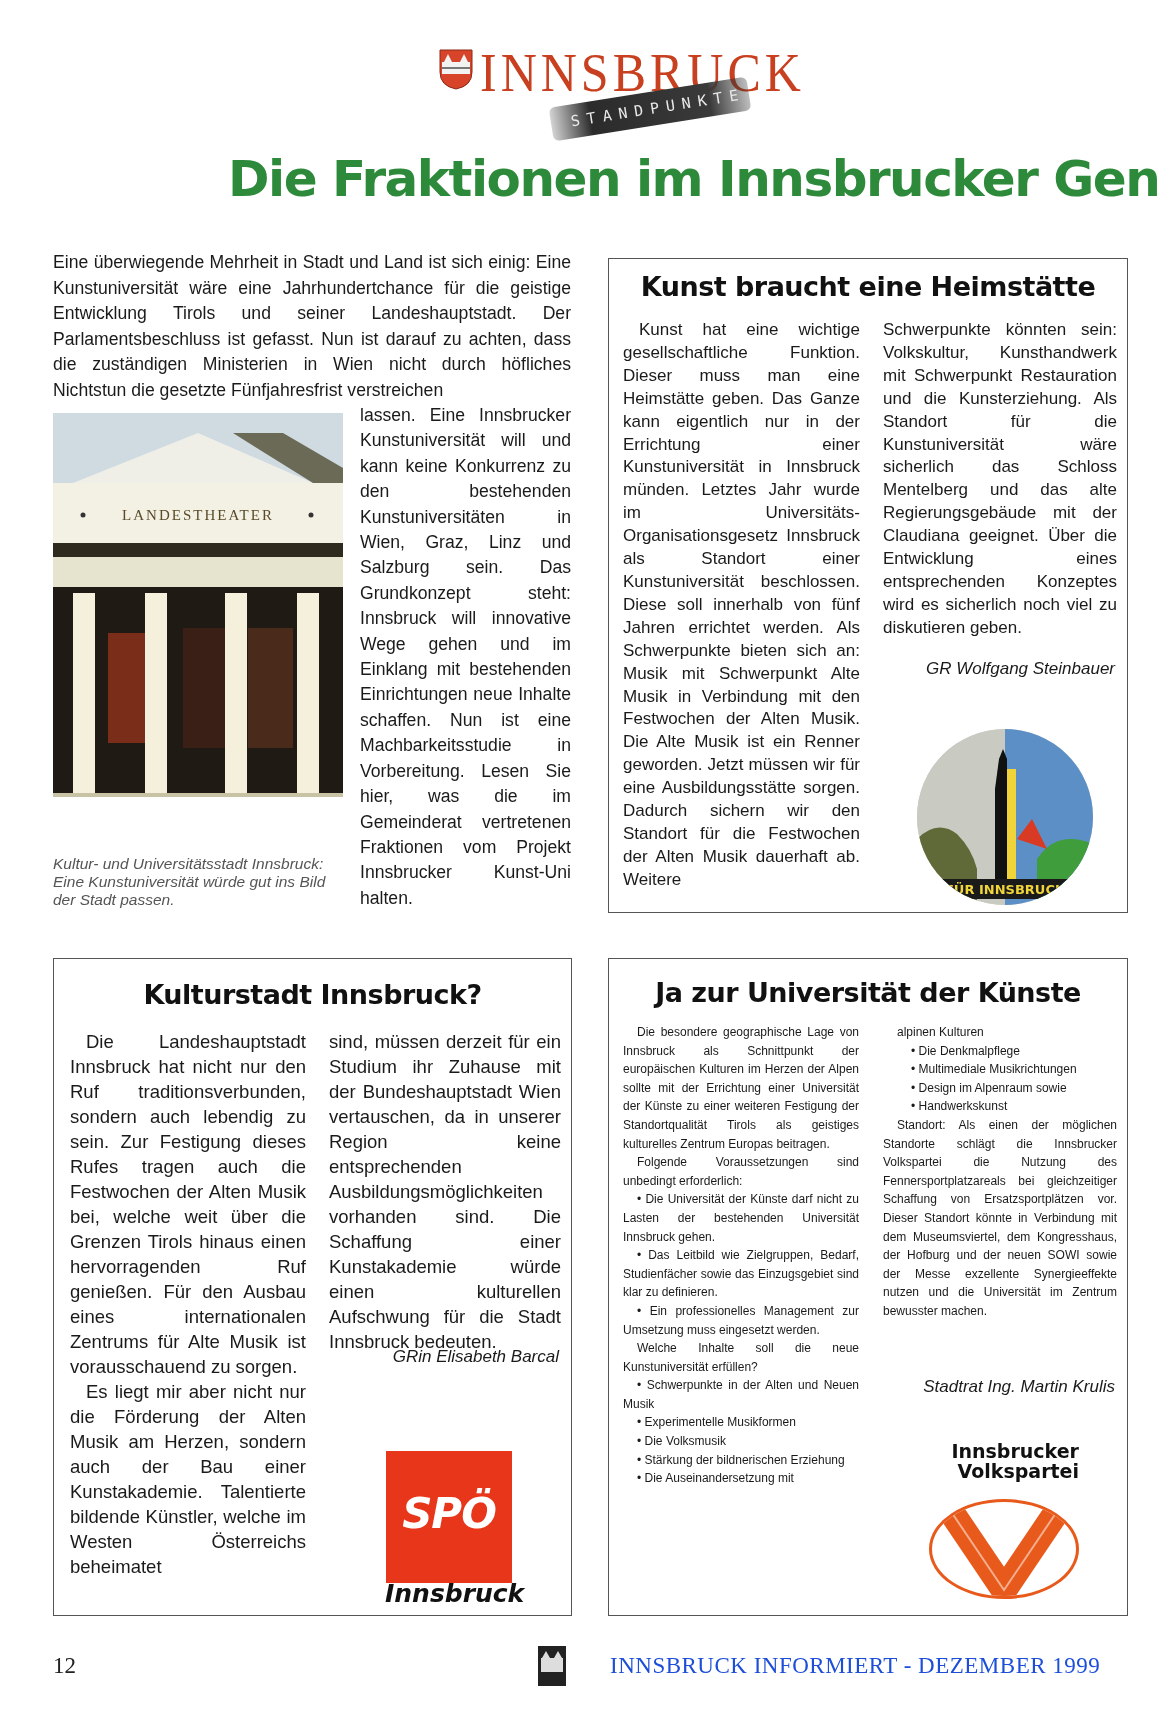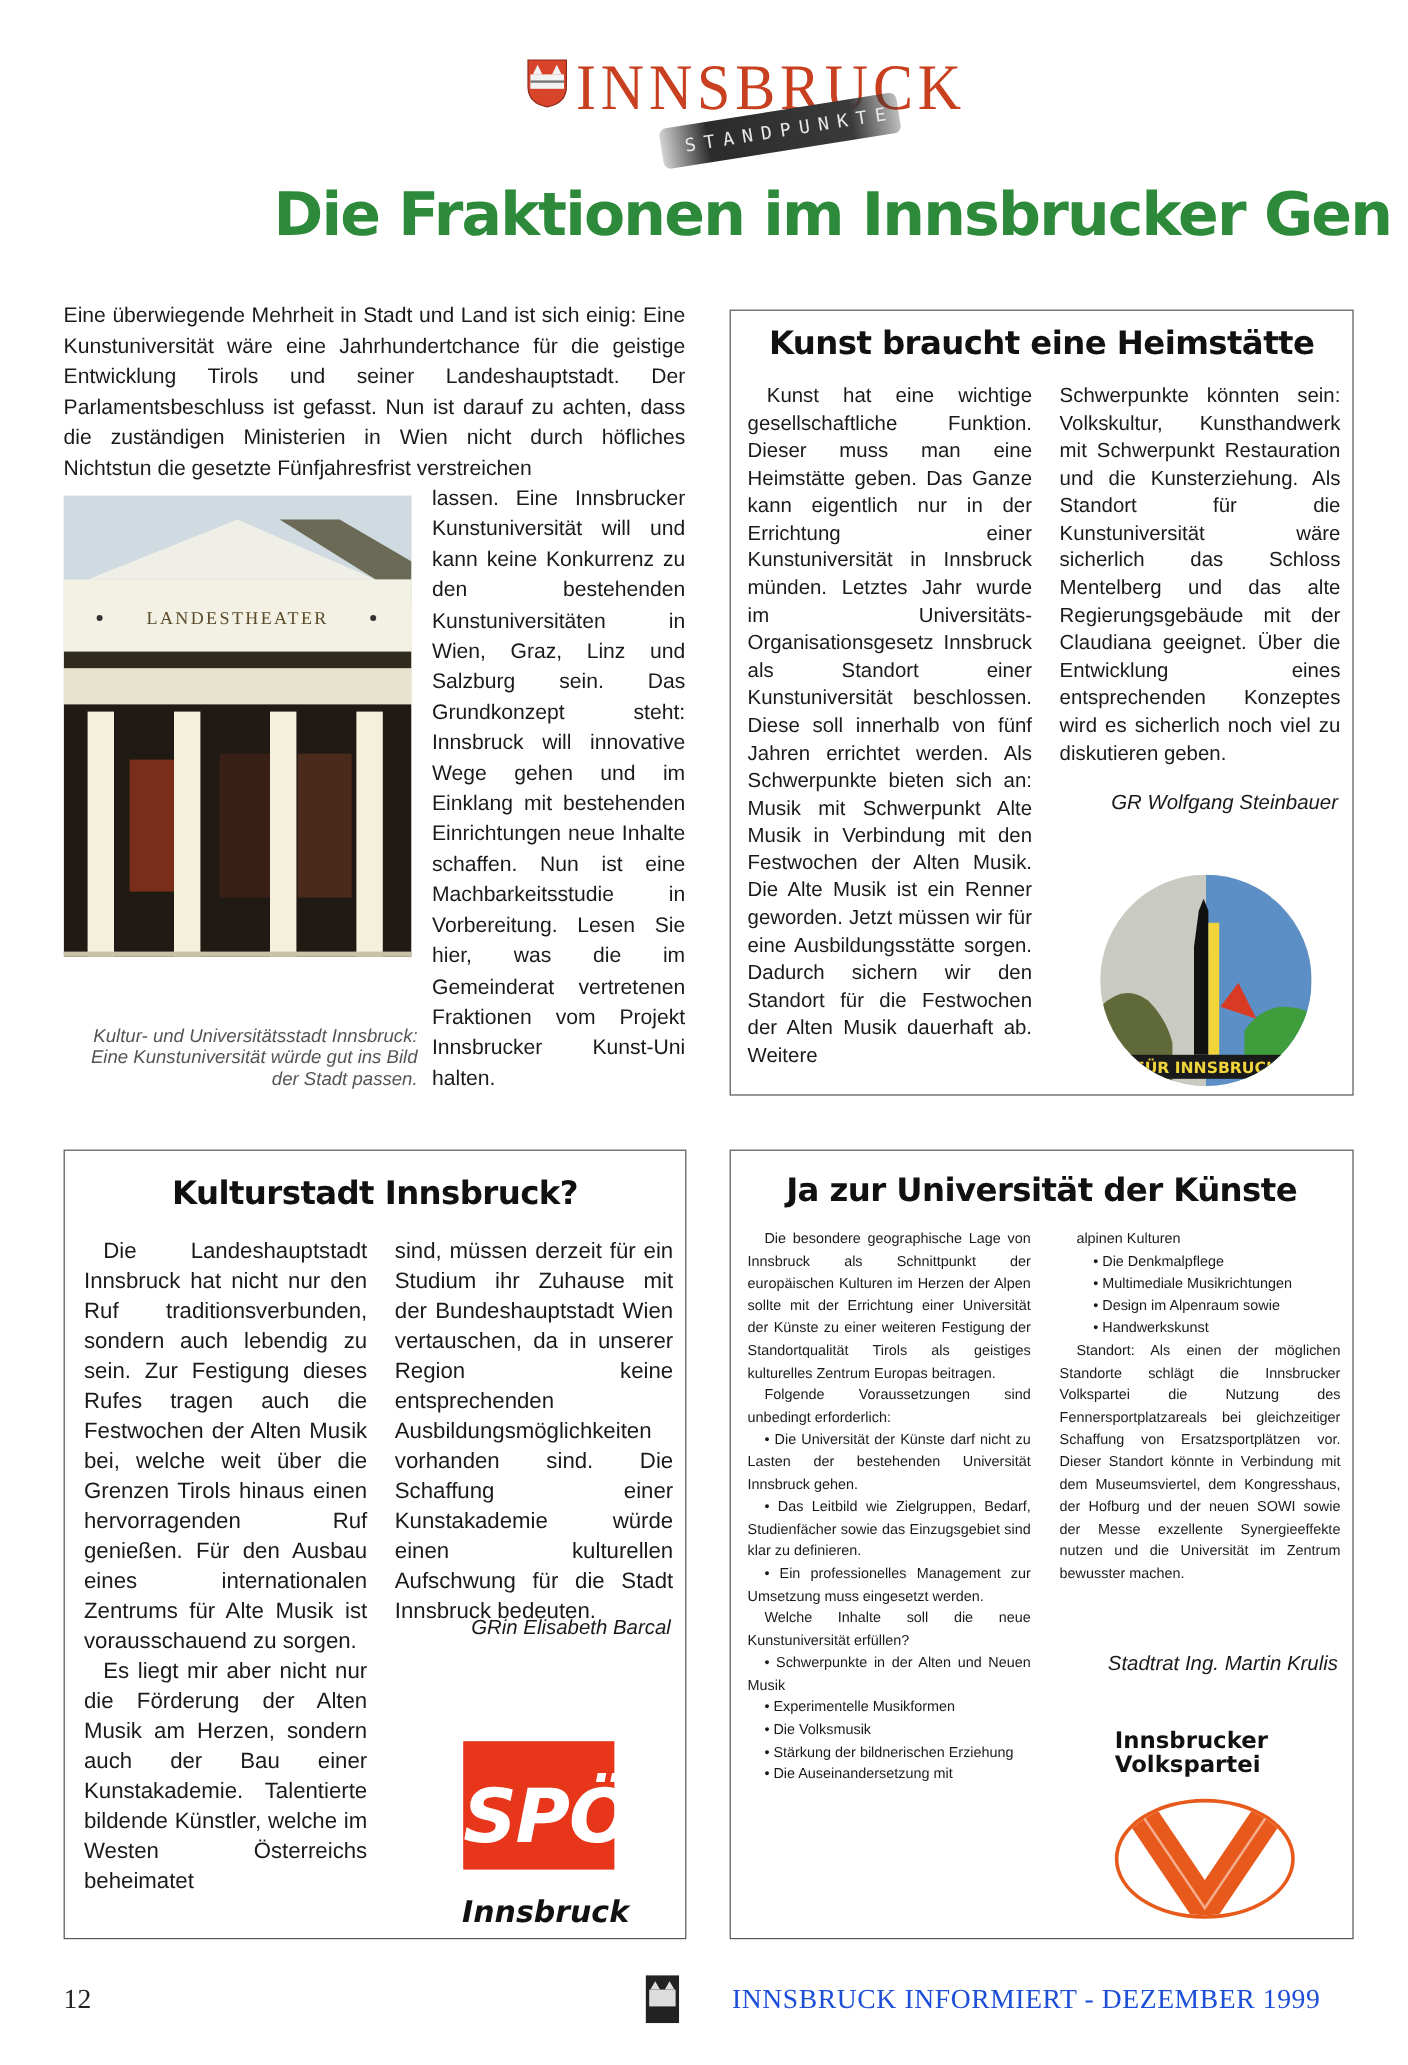--- a/index.html
+++ b/index.html
@@ -10,39 +10,39 @@
   .masthead { position: absolute; left: 438px; top: 42px; width: 320px; height: 90px; }
   .crest { position: absolute; left: 0; top: 6px; width: 36px; height: 42px; }
   .brand { position: absolute; left: 42px; top: 0; font-family: "Liberation Serif", serif; font-size: 50px; color: #c8401f; letter-spacing: 4px; line-height: 56px; transform: scaleY(1.08); transform-origin: top left; }
   .standpunkte { position: absolute; left: 112px; top: 50px; width: 200px; height: 34px; background: linear-gradient(90deg, rgba(40,40,40,0.2), #2b2b2b 20%, #3a3a3a 80%, rgba(40,40,40,0.3)); transform: rotate(-9deg); color: #e8e8e8; font-family: "DejaVu Sans Mono", monospace; font-size: 15px; letter-spacing: 7px; line-height: 34px; padding-left: 20px; border-radius: 6px; }
 
   .headline { position: absolute; left: 228px; top: 150px; white-space: nowrap; font-family: "DejaVu Sans", sans-serif; font-weight: bold; font-size: 50px; color: #2d8a3a; letter-spacing: -1.5px; }
 
   
   .intro-top { position: absolute; left: 53px; top: 250px; width: 518px; font-size: 17.6px; line-height: 25.6px; text-align: justify; }
   .photo { position: absolute; left: 53px; top: 413px; width: 290px; height: 384px; overflow: hidden; background: #e4e2d8; }
-  .caption { position: absolute; left: 53px; top: 855px; width: 295px; font-style: italic; color: #555; font-size: 15.5px; line-height: 18px; text-align: right; }
+  .caption { position: absolute; left: 53px; top: 855px; width: 295px; font-style: italic; color: #555; font-size: 15.5px; line-height: 18px; }
   .intro-side { position: absolute; left: 360px; top: 403px; width: 211px; font-size: 17.6px; line-height: 25.4px; text-align: justify; }
 
   
   .box { position: absolute; border: 1.5px solid #555; background: #fff; }
   .box-title { position: absolute; left: 0; right: 0; text-align: center; font-family: "DejaVu Sans", sans-serif; font-weight: bold; font-size: 27px; letter-spacing: -0.5px; color: #111; }
   .col { position: absolute; font-size: 17px; line-height: 22.9px; text-align: justify; }
   .col p { text-indent: 16px; }
   .col p.noind { text-indent: 0; }
   .sig { position: absolute; font-style: italic; font-size: 17px; text-align: right; }
   .small .col { font-size: 12px; line-height: 18.6px; }
   .small .col p { text-indent: 14px; }
   .bullet-i { padding-left: 28px; text-indent: 0 !important; }
 
   
   .fuer-logo { position: absolute; width: 176px; height: 176px; border-radius: 50%; overflow: hidden; background: #cfd0c8; }
-  .spoe-logo { position: absolute; width: 126px; height: 107px; background: #e8361b; color: #fff; font-family: "DejaVu Sans", sans-serif; font-weight: bold; font-style: italic; font-size: 62px; text-align: center; line-height: 126px; letter-spacing: -1px; }
+  .spoe-logo { position: absolute; width: 126px; height: 132px; background: #e8361b; color: #fff; font-family: "DejaVu Sans", sans-serif; font-weight: bold; font-style: italic; font-size: 42px; text-align: center; line-height: 126px; letter-spacing: -1px; }
   .spoe-sub { position: absolute; font-family: "DejaVu Sans", sans-serif; font-weight: bold; font-style: italic; font-size: 25px; color: #111; }
-  .ovp-title { position: absolute; font-family: "DejaVu Sans", sans-serif; font-weight: bold; font-size: 19px; line-height: 20px; text-align: left; color: #111; }
+  .ovp-title { position: absolute; font-family: "DejaVu Sans", sans-serif; font-weight: bold; font-size: 19px; line-height: 20px; text-align: right; color: #111; }
   .ovp-logo { position: absolute; width: 150px; height: 100px; border: 3px solid #e85a1b; border-radius: 50%; overflow: hidden; }
 
   
   .footer-page { position: absolute; left: 53px; top: 1653px; font-family: "Liberation Serif", serif; font-size: 23px; color: #222; }
   .footer-crest { position: absolute; left: 538px; top: 1646px; width: 28px; height: 40px; }
   .footer-title { position: absolute; left: 610px; top: 1653px; font-family: "Liberation Serif", serif; font-size: 23px; color: #1d4ed8; letter-spacing: 0.5px; }
 </style>
 </head>
 <body>
 

